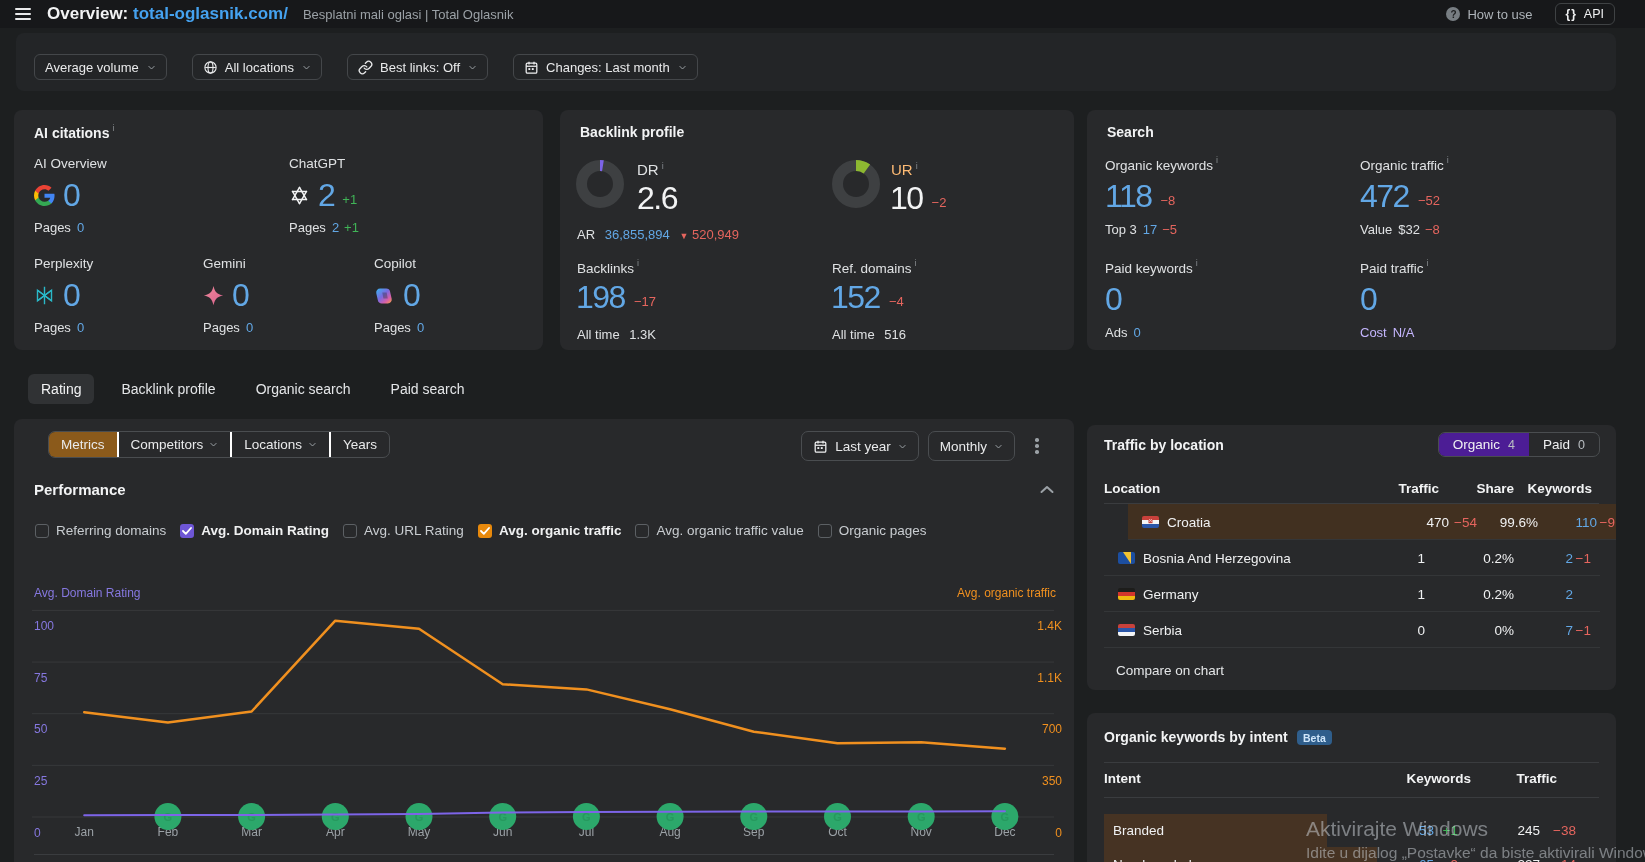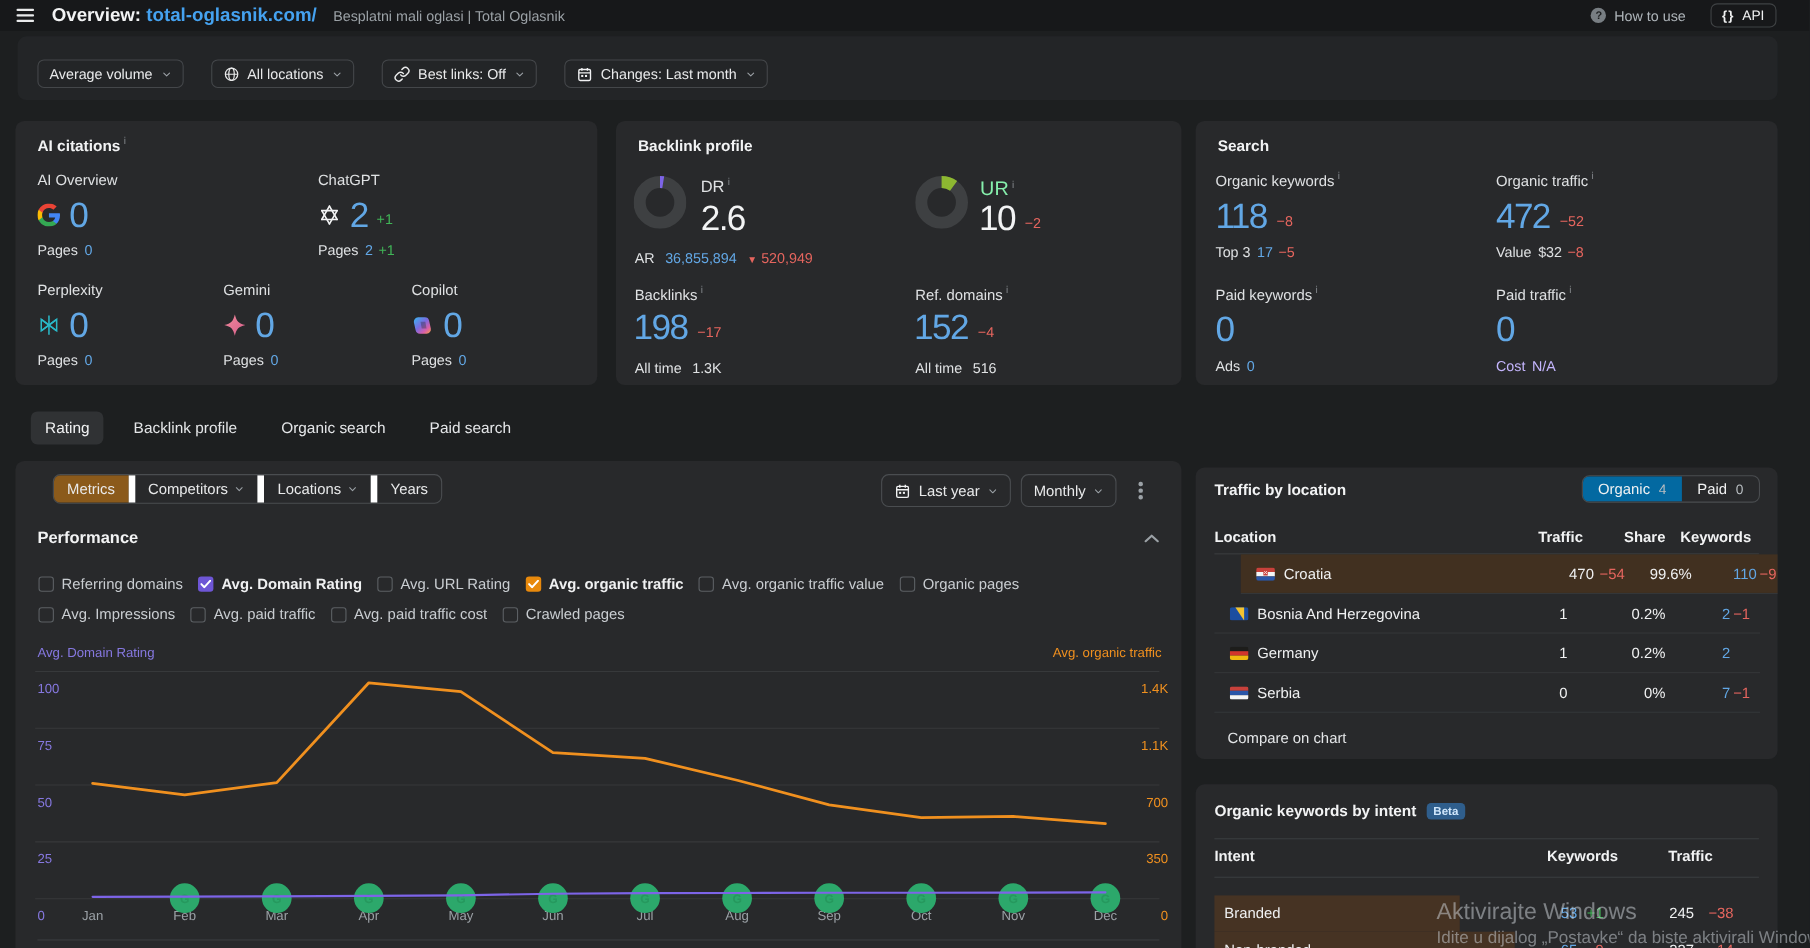--- a/index.html
+++ b/index.html
@@ -48,21 +48,21 @@
   .sub-row .val { margin-left:6px; }
 
   
   .tabs { position:absolute; left:28px; top:374px; display:flex; align-items:center; gap:14px; }
   .tab { font-size:14px; color:#e4e6e8; padding:7px 13px; border-radius:6px; cursor:pointer; white-space:nowrap; }
   .tab.active { background:#303234; color:#f2f3f4; }
 
   
   .main-panel { position:absolute; left:14px; top:419px; width:1060px; height:443px; background:#28292b; border-radius:8px 8px 0 0; }
   .seg-group { position:absolute; left:34px; top:12px; display:flex; height:27px; border:1px solid #4a4d50; border-radius:7px; overflow:hidden; }
-  .seg { display:flex; align-items:center; gap:6px; padding:0 12px; font-size:13.5px; color:#e9eaeb; border-left:6px solid #ffffff; cursor:pointer; white-space:nowrap; }
+  .seg { display:flex; align-items:center; gap:6px; padding:0 12px; font-size:13.5px; color:#e9eaeb; border-left:2px solid #ffffff; cursor:pointer; white-space:nowrap; }
   .seg:first-child { border-left:none; }
   .seg.active { background:#8b5a1b; }
   .toolbar-right { position:absolute; right:30px; top:12px; display:flex; align-items:center; gap:9px; }
   .tool-btn { display:flex; align-items:center; gap:7px; height:30px; border:1px solid #4a4d50; border-radius:7px; padding:0 11px; font-size:13.5px; color:#e9eaeb; cursor:pointer; white-space:nowrap; }
   .kebab { width:14px; height:18px; display:flex; flex-direction:column; align-items:center; justify-content:center; gap:2.5px; cursor:pointer; margin-left:6px; }
   .kebab i { width:3.5px; height:3.5px; border-radius:50%; background:#9ba1a6; }
 
   .perf-title { position:absolute; left:20px; top:62px; font-size:15px; font-weight:bold; color:#f2f3f4; }
   .perf-collapse { position:absolute; right:20px; top:66px; cursor:pointer; }
   .cb-row { position:absolute; left:21px; display:flex; align-items:center; gap:14px; }
@@ -80,21 +80,21 @@
   .panel-divider { position:absolute; left:20px; top:435px; width:1020px; height:1px; background:#3a3c3f; }
 
   
   .right-panel { position:absolute; left:1087px; width:529px; background:#28292b; border-radius:8px; overflow:hidden; }
   .rp1 { top:425px; height:265px; }
   .rp2 { top:713px; height:149px; border-radius:8px 8px 0 0; }
   .rp-title { position:absolute; left:17px; font-size:14px; font-weight:bold; color:#f2f3f4; }
   .toggle { position:absolute; right:16px; top:7px; display:flex; height:25px; border-radius:7px; overflow:hidden; border:1px solid #4a4d50; }
   .toggle .opt { display:flex; align-items:center; gap:8px; padding:0 14px; font-size:13.5px; color:#f0f1f2; cursor:pointer; }
   .toggle .opt .cnt { color:#b9bec2; font-size:12.5px; }
-  .toggle .opt.active { background:#0369a1; }
+  .toggle .opt.active { background:#4c1d95; }
   .tbl-header { position:absolute; font-size:13.5px; font-weight:bold; color:#f2f3f4; }
   .hdr-divider { position:absolute; left:17px; width:495px; height:1px; background:#3a3c3f; }
   .loc-row { position:absolute; left:17px; width:496px; height:36px; border-bottom:1px solid #343638; }
   .loc-bar { position:absolute; left:0; top:0; height:100%; background:#413020; }
   .loc-cell { position:absolute; top:50%; transform:translateY(-50%); font-size:13.5px; white-space:nowrap; }
   .loc-name { left:39px; color:#f0f1f2; display:flex; align-items:center; }
   .flag { position:absolute; left:14px; top:50%; transform:translateY(-50%); width:17px; height:12px; border-radius:2px; overflow:hidden; }
   .num-r { text-align:right; }
   .c-blue { color:#62a7e5; } .c-red { color:#e5655e; } .c-green { color:#40b457; } .c-white { color:#f0f1f2; }
   .compare-link { position:absolute; left:29px; top:238px; font-size:13.5px; color:#e4e6e8; cursor:pointer; }
@@ -289,21 +289,21 @@
   </div>
   <div class="abs big-num white" style="left:77px; top:70px;">2.6</div>
 
   <div class="abs" style="left:271.5px; top:50px;" id="ur-donut">
       <svg width="48" height="48" viewBox="0 0 48 48">
         <circle cx="24" cy="24" r="18.5" fill="none" stroke="#3e4042" stroke-width="11"></circle>
         <circle cx="24" cy="24" r="18.5" fill="none" stroke="#8db831" stroke-width="11" stroke-dasharray="11.623892818282236 116.23892818282235" transform="rotate(-90 24 24)"></circle>
       </svg>
     </div>
   <div class="abs" style="left:331px; top:51px;">
-    <span style="font-size:18px; color:#86efac;">UR</span><sup class="info">i</sup>
+    <span style="font-size:15px; color:#fdba74;">UR</span><sup class="info">i</sup>
   </div>
   <div class="abs" style="left:330px; top:70px; display:flex; align-items:center; gap:9px;">
     <span class="big-num white">10</span>
     <span class="delta" style="margin-top:8px;">−2</span>
   </div>
 
   <div class="abs sub-row" style="left:17px; top:108px;">
     <span>AR</span>
     <span class="blue val">36,855,894</span>
     <span style="color:#e5655e; font-size:9px; margin-left:6px;">▼</span>
@@ -457,38 +457,20 @@
         </span>
         <span class="cb-label">Avg. organic traffic</span>
       </div>
       <div class="cb-item">
         <span class="cb-box"></span>
         <span class="cb-label">Avg. organic traffic value</span>
       </div>
       <div class="cb-item">
         <span class="cb-box"></span>
         <span class="cb-label">Organic pages</span>
-      </div>
-    </div>
-  <div class="cb-row r2" id="cb-row-2">
-      <div class="cb-item">
-        <span class="cb-box"></span>
-        <span class="cb-label">Avg. Impressions</span>
-      </div>
-      <div class="cb-item">
-        <span class="cb-box"></span>
-        <span class="cb-label">Avg. paid traffic</span>
-      </div>
-      <div class="cb-item">
-        <span class="cb-box"></span>
-        <span class="cb-label">Avg. paid traffic cost</span>
-      </div>
-      <div class="cb-item">
-        <span class="cb-box"></span>
-        <span class="cb-label">Crawled pages</span>
       </div>
     </div>
 
   <div class="axis-caption left">Avg. Domain Rating</div>
   <div class="axis-caption right">Avg. organic traffic</div>
 
   <div class="chart-wrap" id="chart">
       <svg width="1060" height="263" viewBox="0 0 1060 263">
         <line x1="18" y1="218" x2="1040" y2="218" stroke="#37393b" stroke-width="1"></line>
         <text x="20" y="237.5" font-size="12" fill="#8678e0">0</text>

